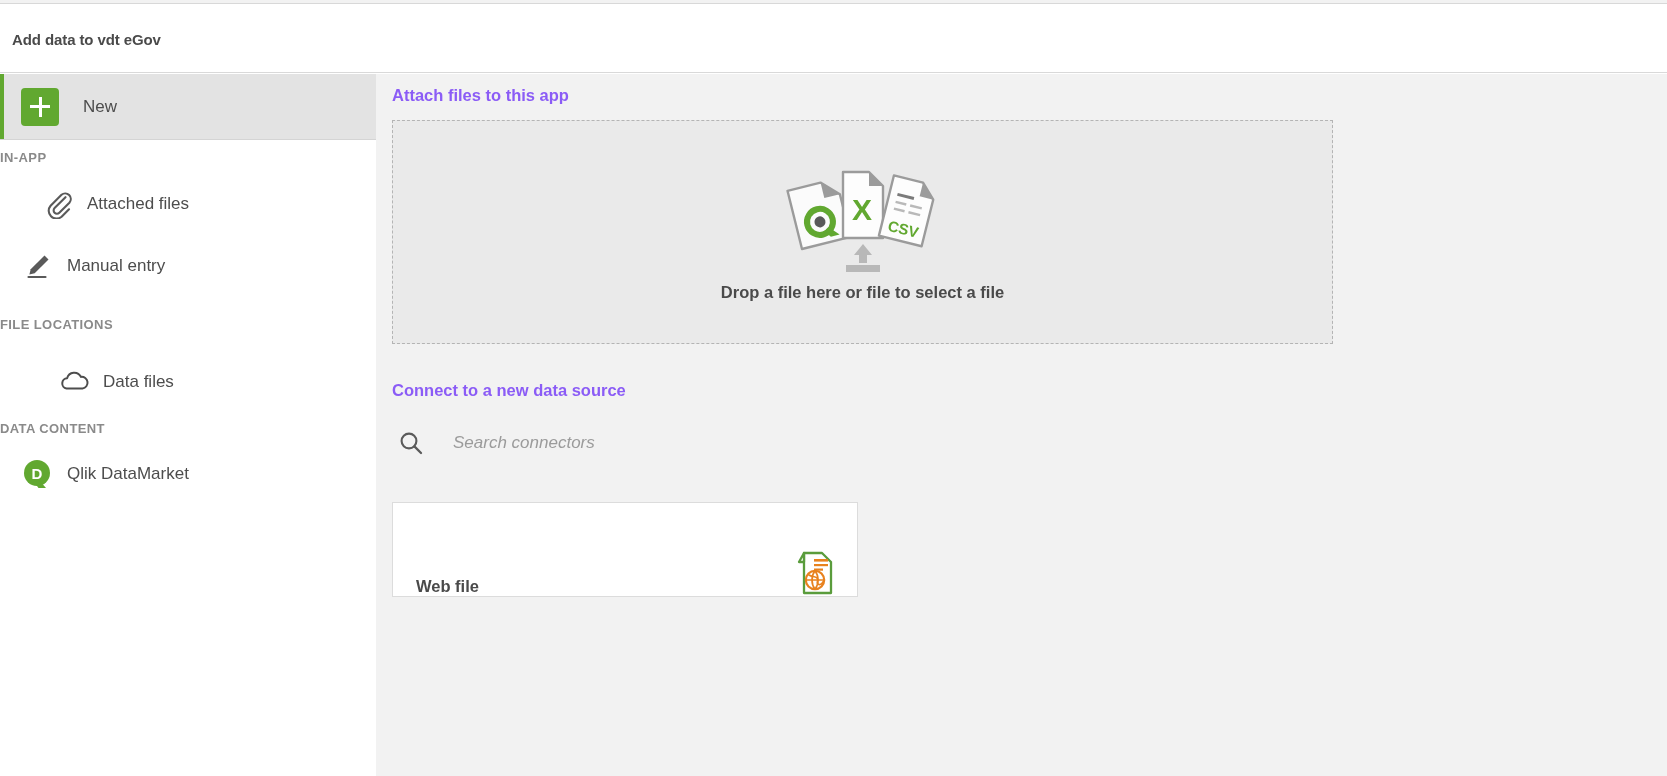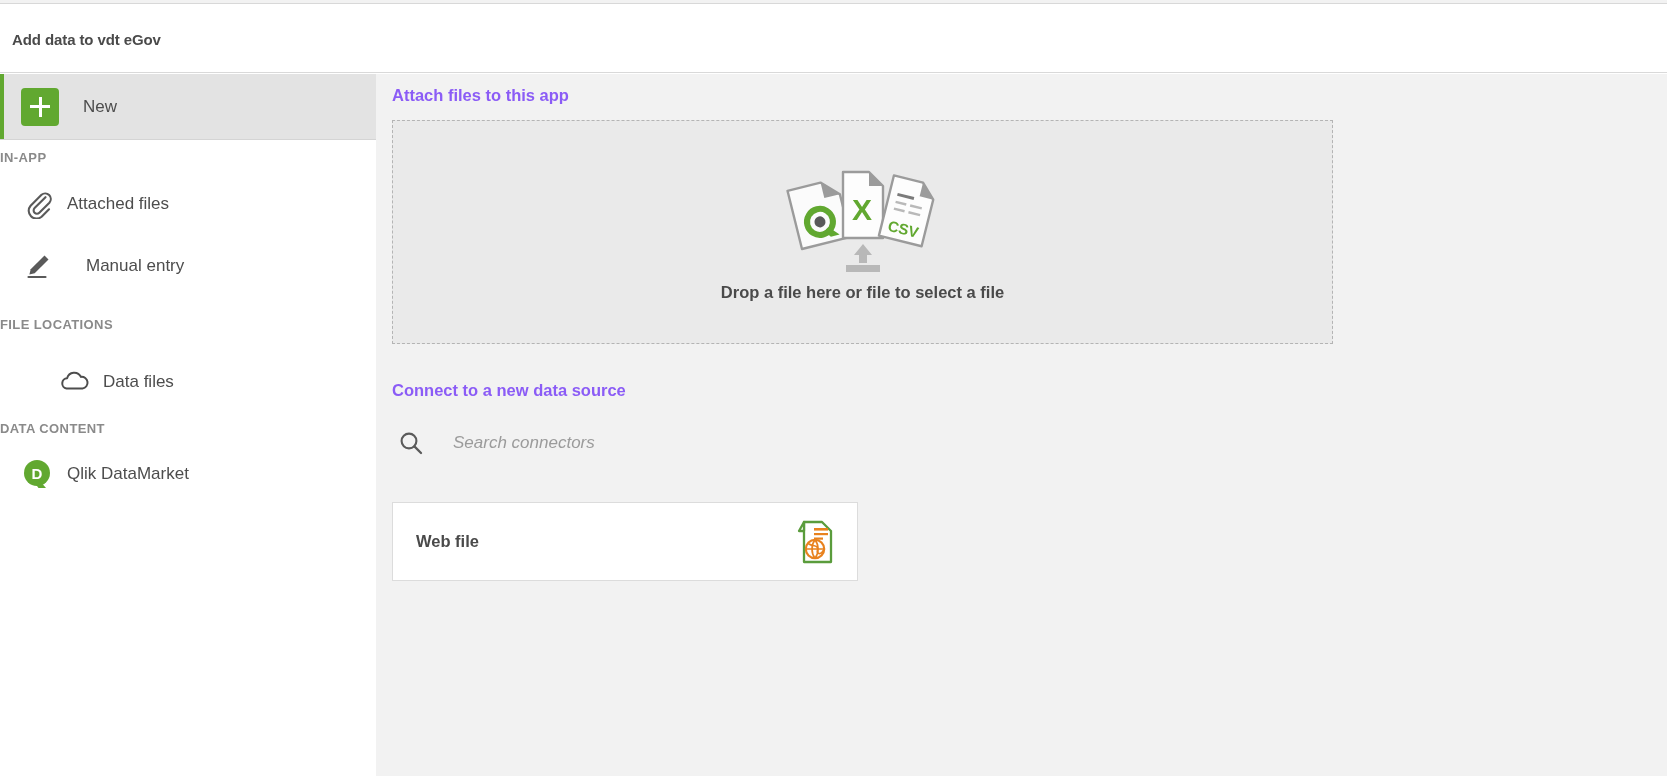--- a/index.html
+++ b/index.html
@@ -105,22 +105,22 @@
   .nav-item .nav-ico {
     width: 42px; margin-left: 17px;
     display: flex; align-items: center; justify-content: center;
     flex: none;
   }
   .nav-item .nav-lbl {
     margin-left: 8px;
     font-size: 17px;
     color: #4d4d4d;
   }
-  .item-attached { top: 107px; }
-  .item-manual   { top: 169px; gap: 19px; }
+  .item-attached { top: 107px; margin-left: 20px; }
+  .item-manual   { top: 169px; }
   .item-datafile { top: 285px; padding-left: 36px; }
   .item-market   { top: 377px; }
 
   
   .main {
     position: absolute;
     top: 74px; left: 376px;
     width: 1291px; height: 702px;
     background: #f2f2f2;
   }
@@ -166,24 +166,24 @@
     color: #1d4ed8;
     width: 460px;
     padding: 0; margin-left: 23px;
   }
   .search-input::placeholder { color: #9b9b9b; font-style: italic; opacity: 1; }
 
   
   .conn-card {
     position: absolute;
     left: 16px; top: 428px;
-    width: 466px; height: 79px;
+    width: 466px; height: 95px;
     background: #ffffff;
     border: 1px solid #dcdcdc;
-    display: flex; align-items: center;
+    display: flex; align-items: flex-end;
     cursor: pointer;
   }
   .conn-name {
     margin-left: 23px;
     font-size: 16.5px; font-weight: bold; color: #4a4a4a;
     flex: 1;
   }
   .conn-ico { margin-right: 22px; display:flex; align-items:center; flex:none;}
 </style>
 </head>

